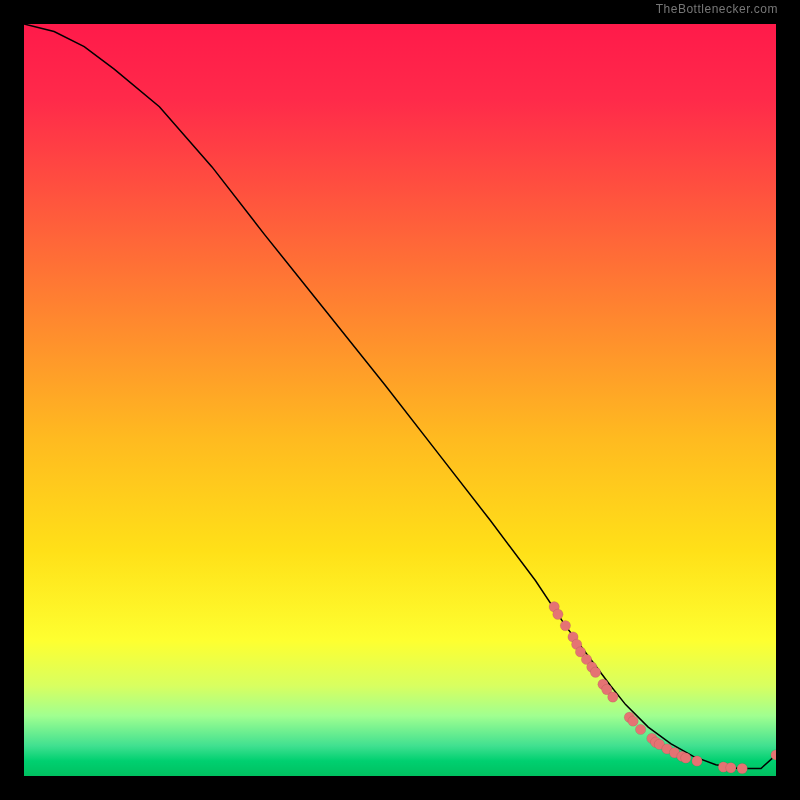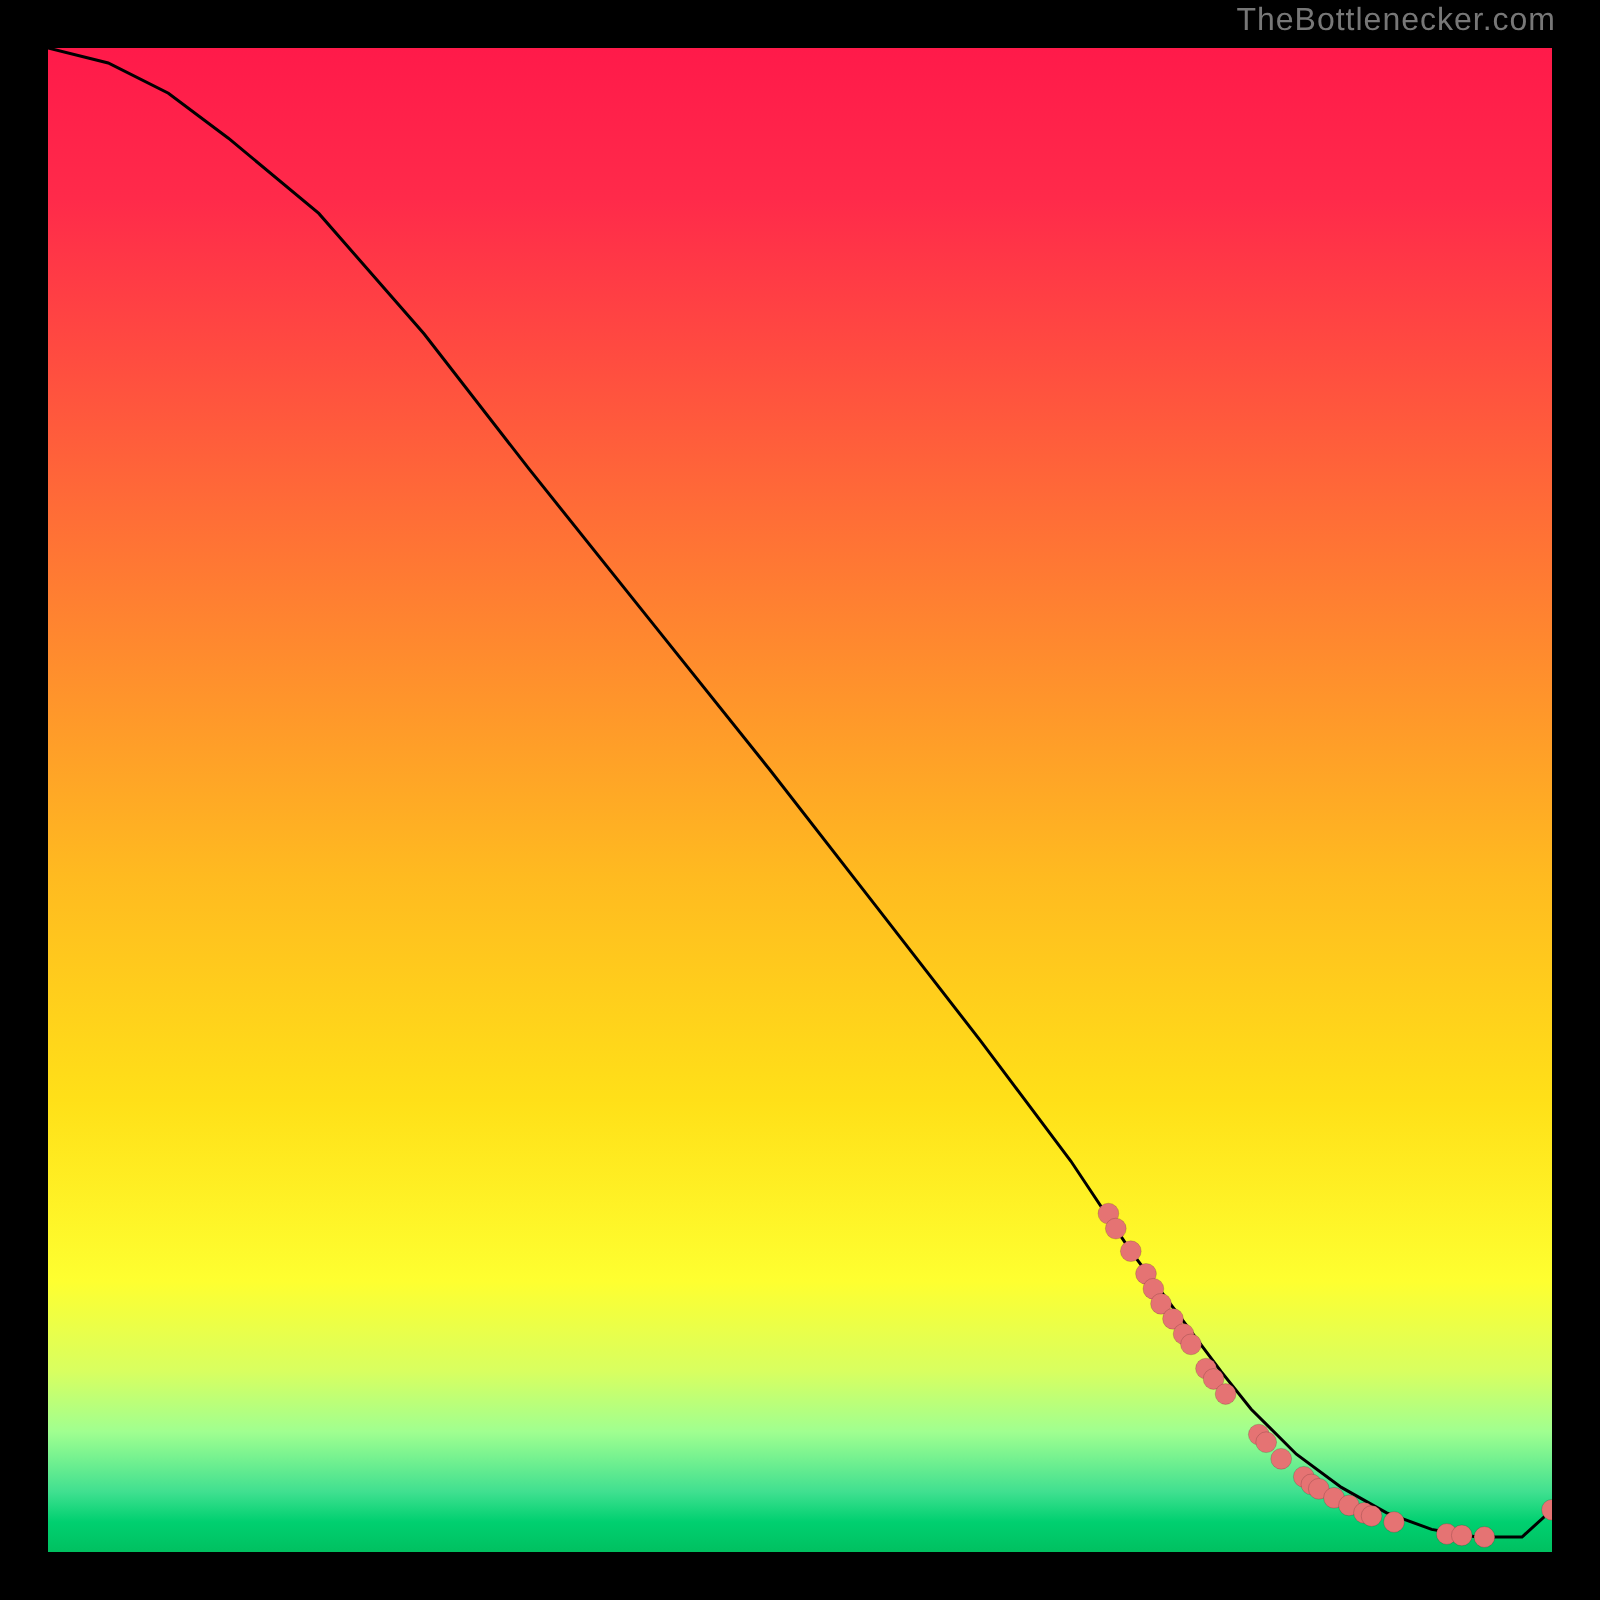--- a/index.html
+++ b/index.html
@@ -9,21 +9,21 @@
     background: #000;
     position: relative;
     font-family: Arial, Helvetica, sans-serif;
     overflow: hidden;
   }
   .attribution {
     position: absolute;
     top: 2px;
     right: 22px;
     color: #777;
-    font-size: 16px;
+    font-size: 12px;
     font-weight: 500;
     letter-spacing: 0.5px;
     z-index: 10;
   }
   .plot-frame {
     position: absolute;
     left: 24px;
     top: 24px;
     width: 752px;
     height: 752px;

